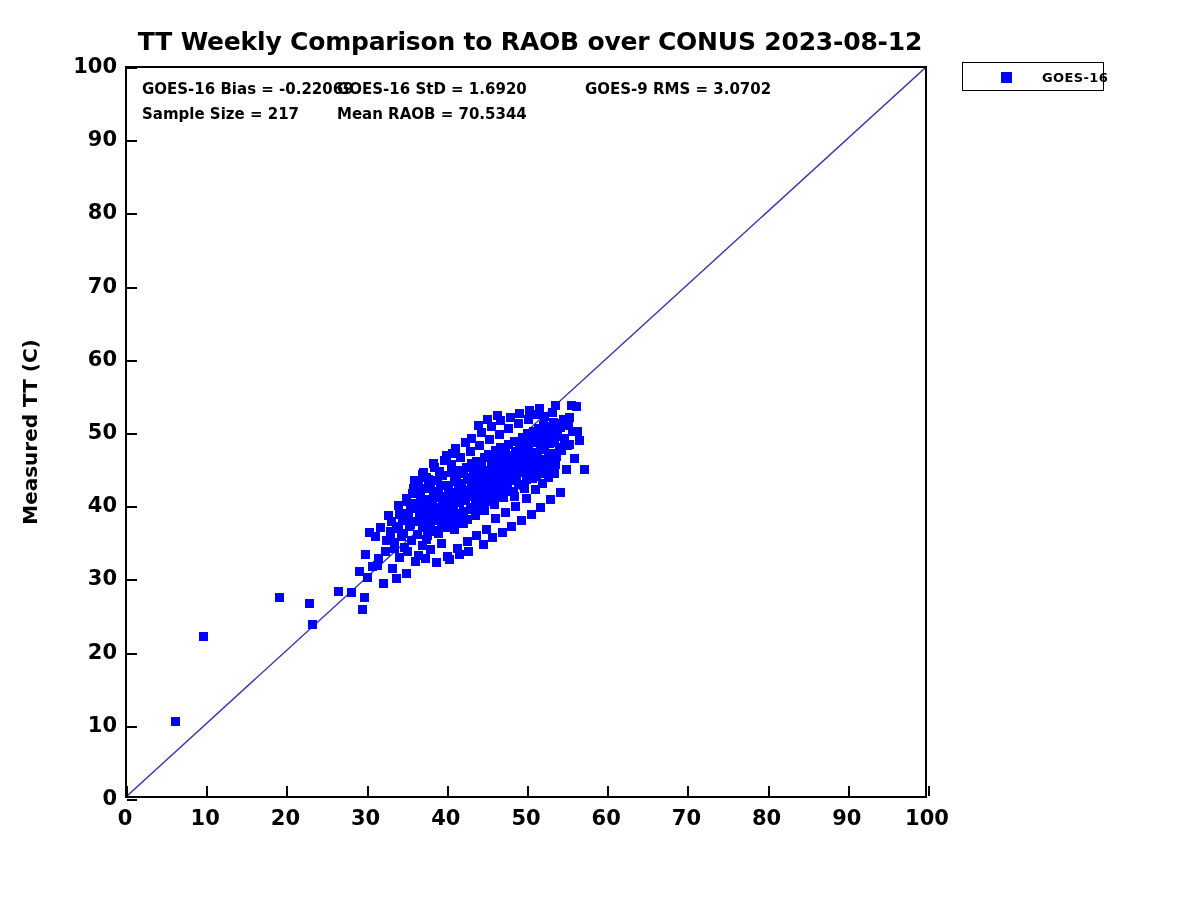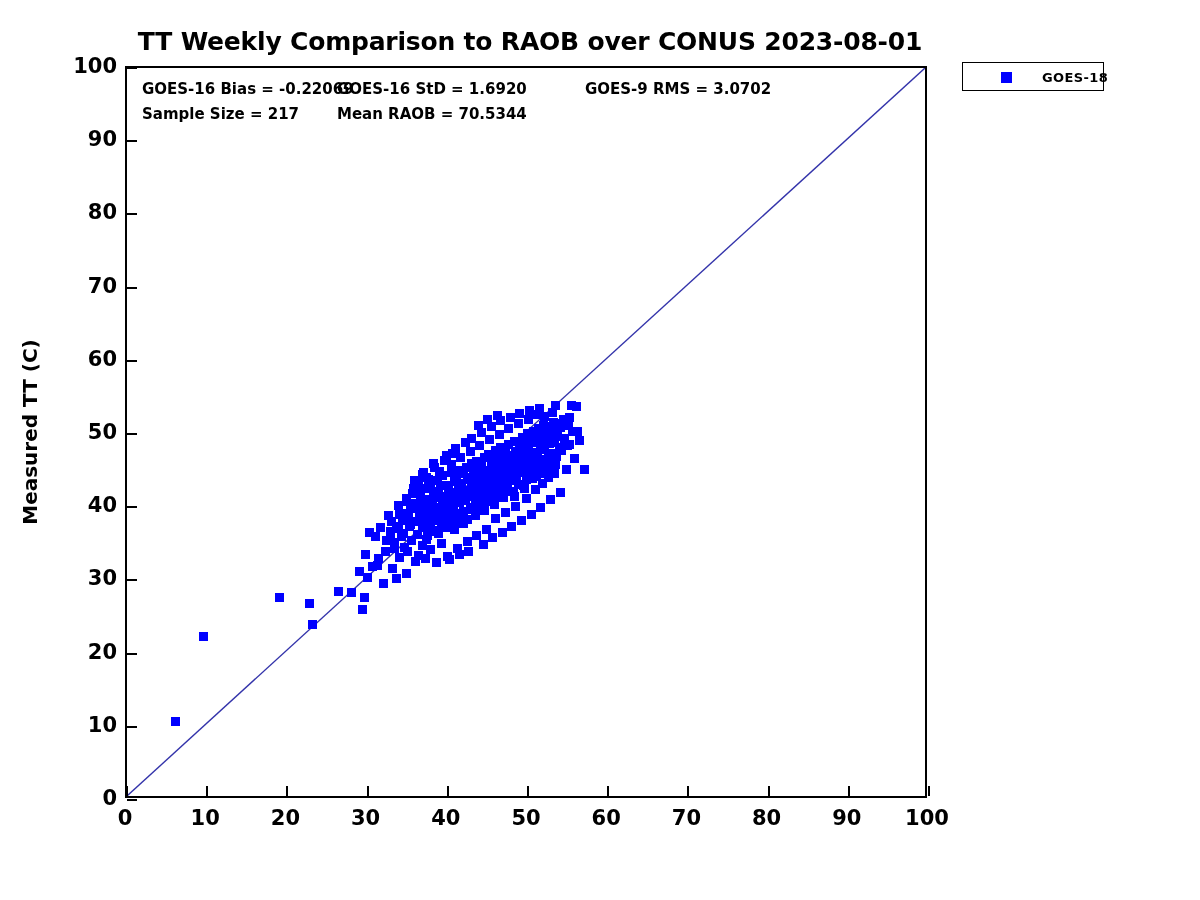--- a/index.html
+++ b/index.html
@@ -179,21 +179,21 @@
     color: #000000;
     letter-spacing: 0.4px;
     white-space: nowrap;
   }
 </style>
 </head>
 <body>
 
 <div id="figure">
 
-  <div id="chart-title">TT Weekly Comparison to RAOB over CONUS 2023-08-01</div>
+  <div id="chart-title">TT Weekly Comparison to RAOB over CONUS 2023-08-12</div>
 
   <div id="plot-frame">
     <div id="plot-area">
       <svg id="one-to-one-line" viewBox="0 0 802 732" preserveAspectRatio="none">
         <line id="ref-line" x1="0" y1="732" x2="802" y2="0" stroke="#3333aa" stroke-width="1.4"></line>
       </svg>
       <div id="markers-layer">
           <div class="marker" style="left: 48.12px; top: 653.676px; background: rgb(0, 0, 255);"></div>
           <div class="marker" style="left: 76.992px; top: 568.032px; background: rgb(0, 0, 255);"></div>
           <div class="marker" style="left: 152.38px; top: 529.236px; background: rgb(0, 0, 255);"></div>
@@ -615,16 +615,16 @@
   <div id="yaxis-label">Measured TT (C)</div>
 
   <div class="annot" id="annot-bias">GOES-16 Bias = -0.22069</div>
   <div class="annot" id="annot-std">GOES-16 StD = 1.6920</div>
   <div class="annot" id="annot-rms">GOES-9 RMS = 3.0702</div>
   <div class="annot" id="annot-sample">Sample Size = 217</div>
   <div class="annot" id="annot-meanraob">Mean RAOB = 70.5344</div>
 
   <div id="legend">
     <div id="legend-swatch"></div>
-    <div id="legend-label">GOES-18</div>
+    <div id="legend-label">GOES-16</div>
   </div>
 
 </div>
 
 </body></html>

